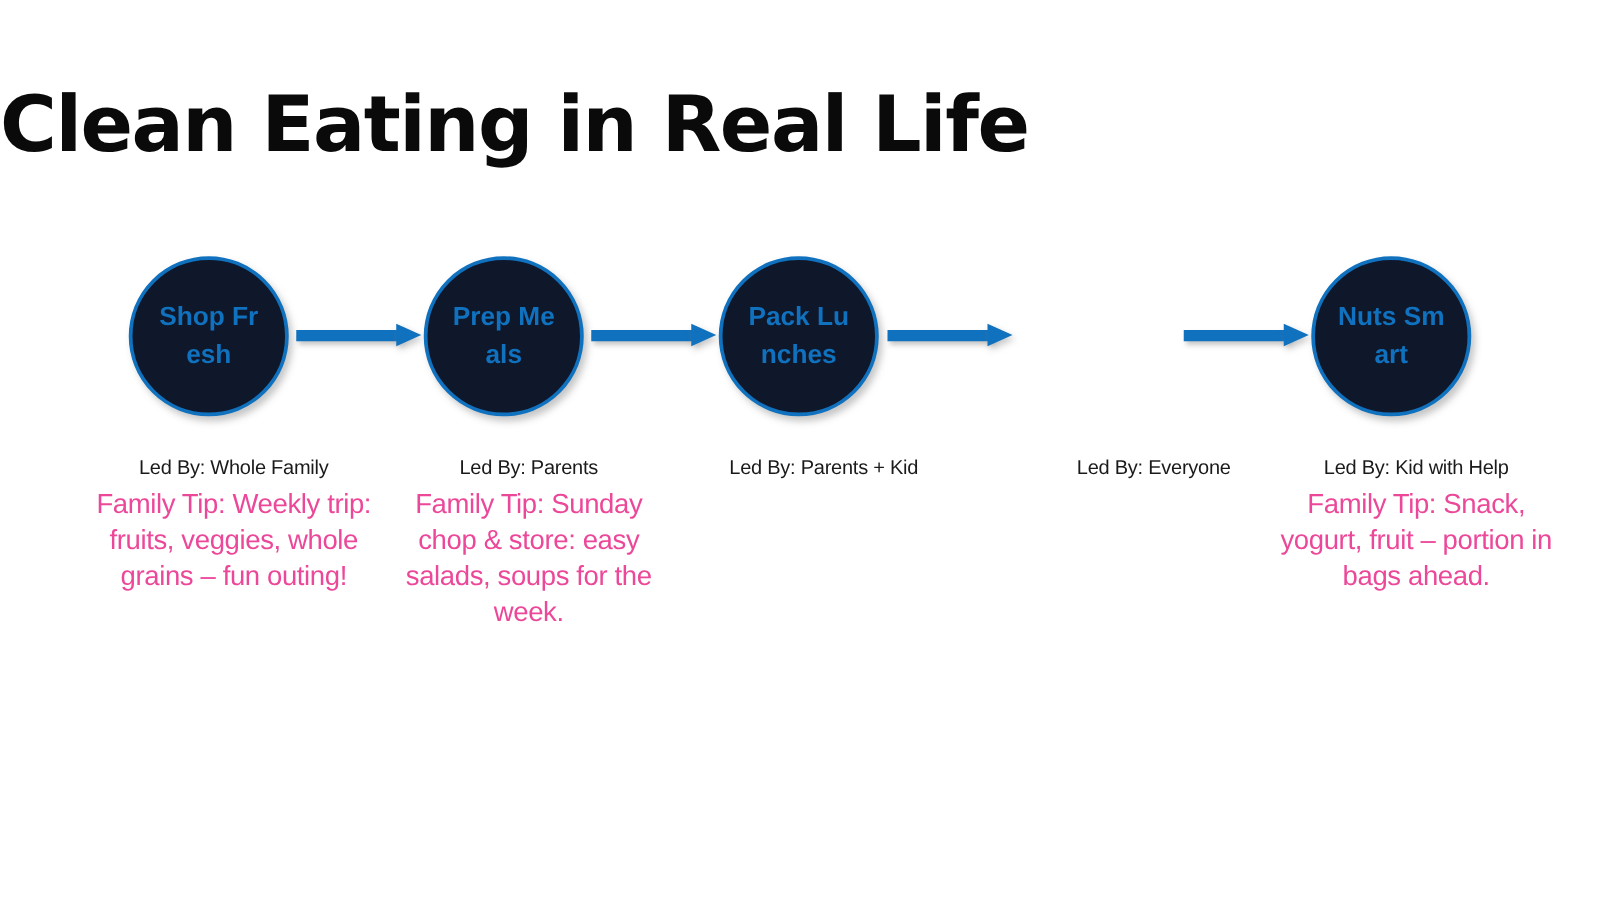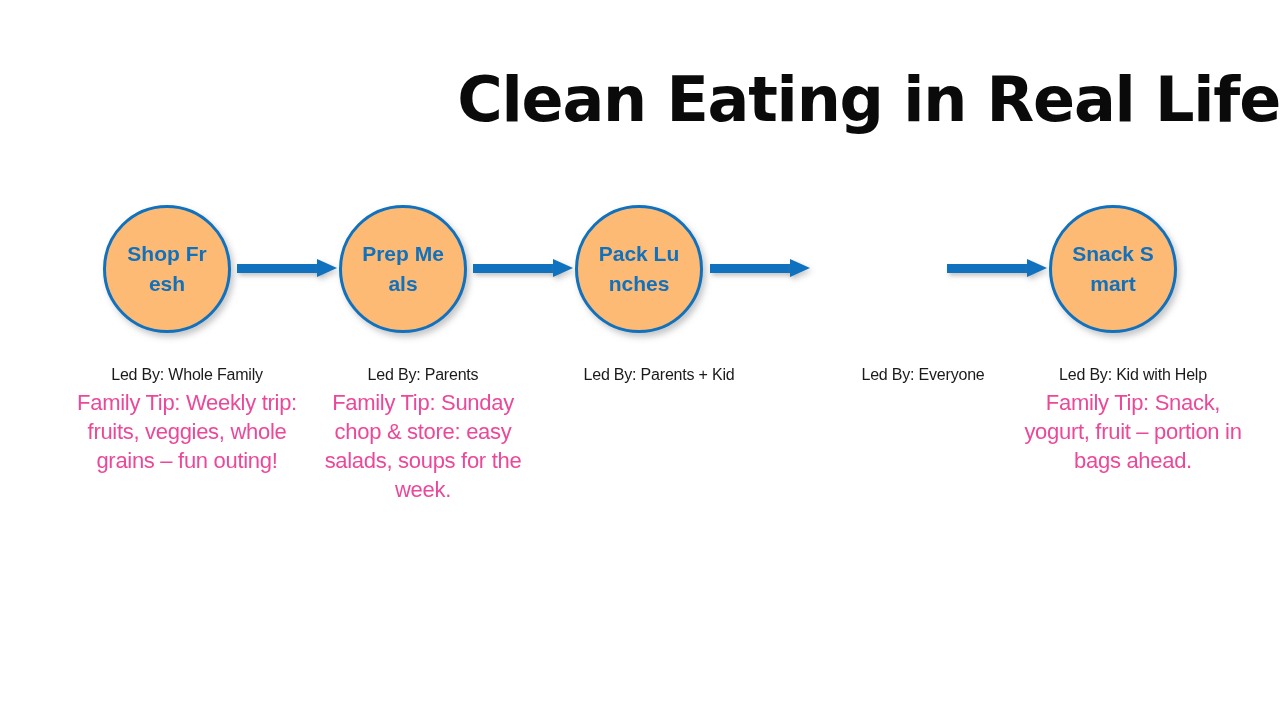--- a/index.html
+++ b/index.html
@@ -24,21 +24,21 @@
     height: 720px;
     background: #ffffff;
   }
 
   
   .title {
     position: absolute;
     top: 60px;
     left: 0;
     width: 1280px;
-    text-align: right;
+    text-align: left;
     font-family: "DejaVu Sans", "Liberation Sans", sans-serif;
     font-size: 62px;
     font-weight: 700;
     letter-spacing: -1.2px;
     color: #0a0a0a;
     line-height: 80px;
     white-space: nowrap;
   }
 
   
@@ -49,21 +49,21 @@
     width: 1074px;
     height: 130px;
   }
 
   .node {
     position: absolute;
     top: 0;
     width: 128px;
     height: 128px;
     border-radius: 50%;
-    background: #fdba74;
+    background: #0f172a;
     border: 3px solid #1071be;
     box-sizing: border-box;
     box-shadow: 3px 4px 6px rgba(120,120,120,0.42);
     display: flex;
     align-items: center;
     justify-content: center;
   }
 
   .node-label {
     display: block;
@@ -199,21 +199,21 @@
       <span class="head"></span>
     </div>
 
 
     <div class="arrow arrow-3">
       <span class="shaft"></span>
       <span class="head"></span>
     </div>
 
     <div class="node node-4">
-      <span class="node-label">Snack Smart</span>
+      <span class="node-label">Nuts Smart</span>
     </div>
 
   </div>
 
   <div class="captions">
 
     <div class="caption cap-0">
       <div class="cap-ledby">Led By: Whole Family</div>
       <div class="cap-tip">Family Tip: Weekly trip: fruits, veggies, whole grains – fun outing!</div>
     </div>

